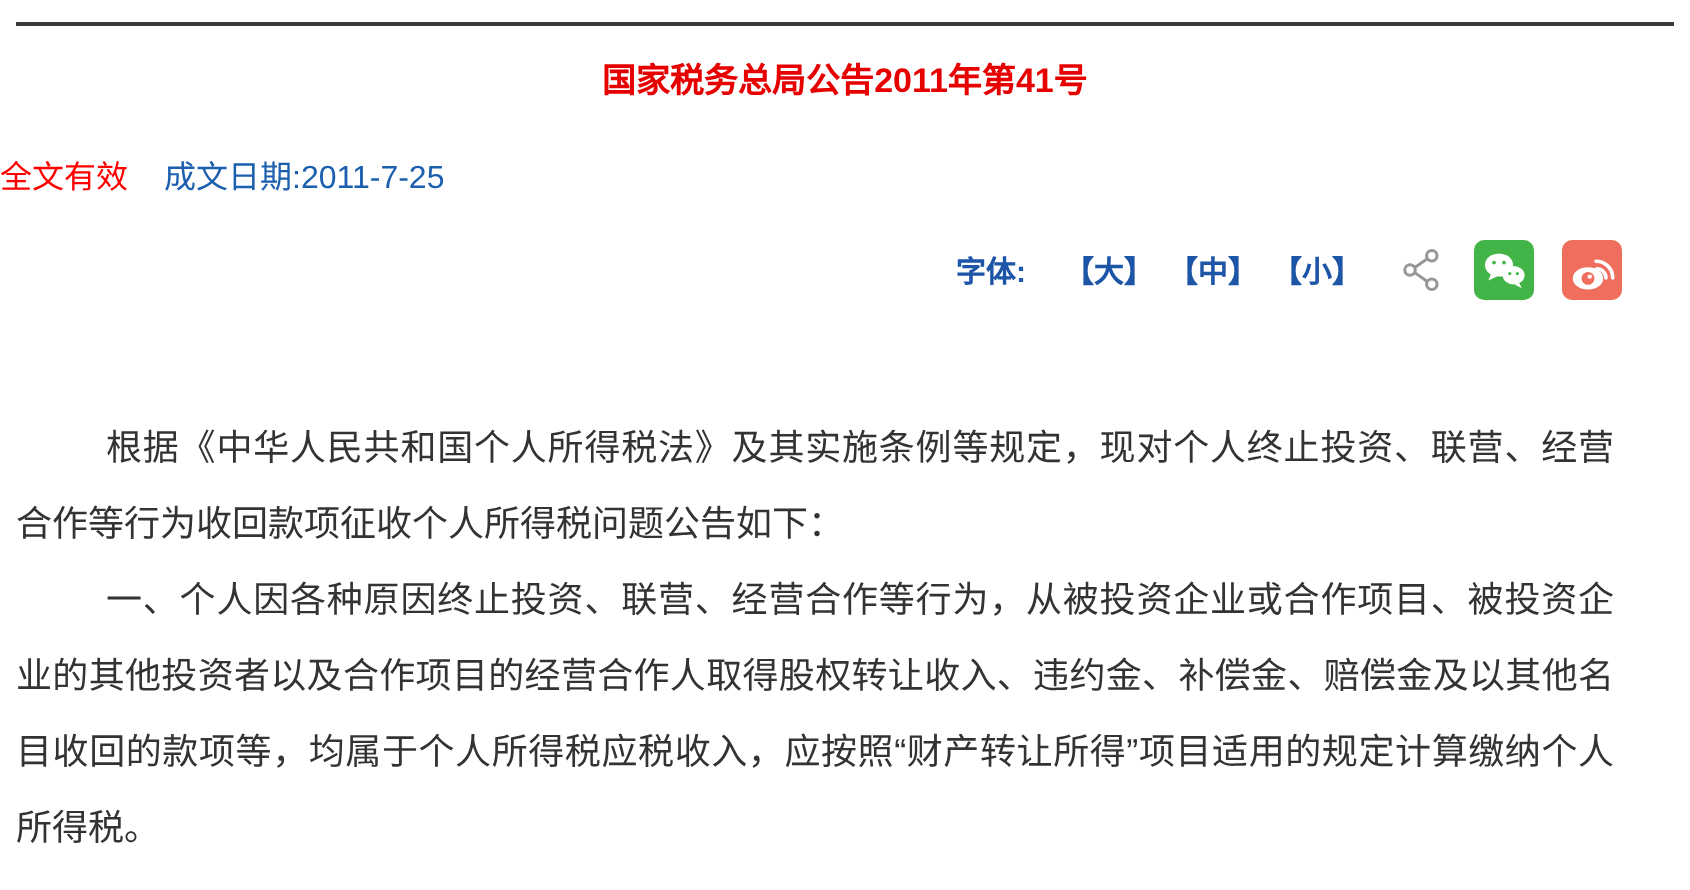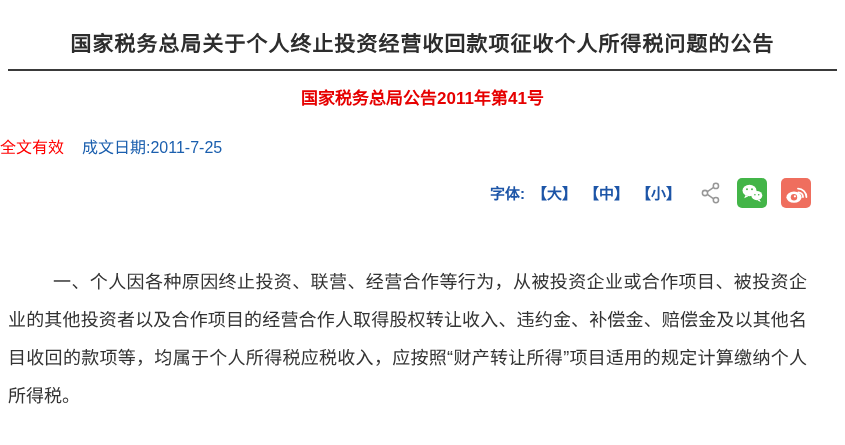--- a/index.html
+++ b/index.html
@@ -55,21 +55,21 @@
     align-items: center;
     gap: 7px;
   }
   .font-label, .font-size-btn {
     color: #1d55a7;
     font-weight: 700;
     font-size: 15px;
     text-decoration: none;
     white-space: nowrap;
   }
-  .font-label { margin-right: 0; text-align: center; }
+  .font-label { margin-right: 12px; text-align: center; }
   .font-size-btn { cursor: pointer; }
   .share-btn {
     display: inline-flex;
     align-items: center;
     justify-content: center;
     cursor: pointer;
     border: none;
     background: transparent;
     padding: 0;
   }
@@ -94,21 +94,20 @@
   .body-text p {
     text-indent: 2.5em;
     margin: 0;
   }
 </style>
 </head>
 <body>
 
 <div class="page">
 
-  <h1 class="title">国家税务总局关于个人终止投资经营收回款项征收个人所得税问题的公告</h1>
 
   <hr class="divider">
 
   <h2 class="doc-number">国家税务总局公告2011年第41号</h2>
 
   <div class="meta-row">
     <span class="status">全文有效</span><span class="pub-date">成文日期:2011-7-25</span>
   </div>
 
   <div class="controls-row">
@@ -145,16 +144,17 @@
         <ellipse cx="10" cy="16.2" rx="7.6" ry="5.6" fill="#ffffff"></ellipse>
         <circle cx="10" cy="16.2" r="3.2" fill="#ef6e5e"></circle>
         <circle cx="10.9" cy="15.3" r="1.1" fill="#ffffff"></circle>
         <path d="M14,7.6 A8.4,8.4 0 0 1 22.4,16" fill="none" stroke="#ffffff" stroke-width="1.8" stroke-linecap="round"></path>
         <path d="M14.4,11.4 A4.6,4.6 0 0 1 19,16" fill="none" stroke="#ffffff" stroke-width="1.8" stroke-linecap="round"></path>
       </svg>
     </span>
   </div>
 
   <div class="body-text">
+    <p>根据《中华人民共和国个人所得税法》及其实施条例等规定，现对个人终止投资、联营、经营合作等行为收回款项征收个人所得税问题公告如下：</p>
     <p>一、个人因各种原因终止投资、联营、经营合作等行为，从被投资企业或合作项目、被投资企业的其他投资者以及合作项目的经营合作人取得股权转让收入、违约金、补偿金、赔偿金及以其他名目收回的款项等，均属于个人所得税应税收入，应按照“财产转让所得”项目适用的规定计算缴纳个人所得税。</p>
   </div>
 
 </div>
 
 </body></html>

